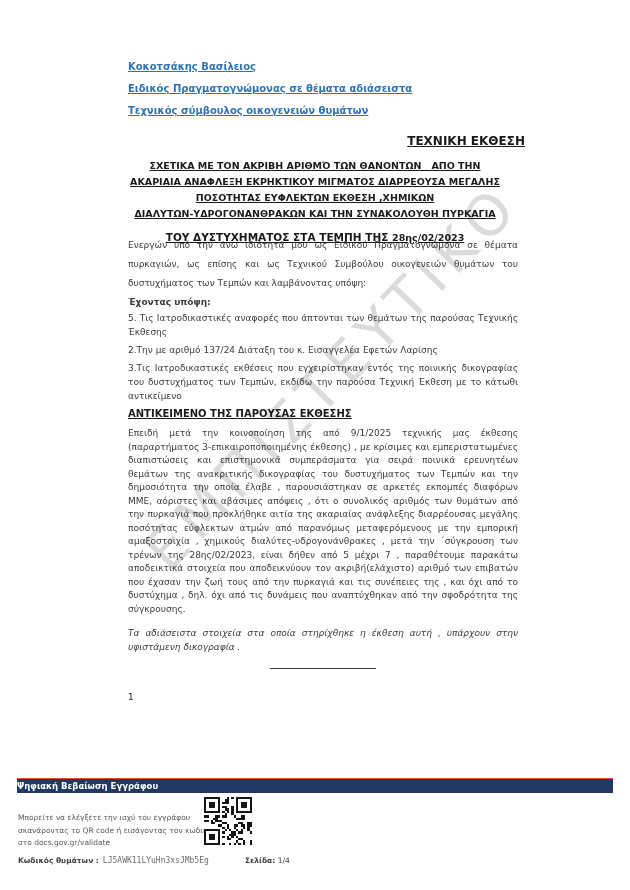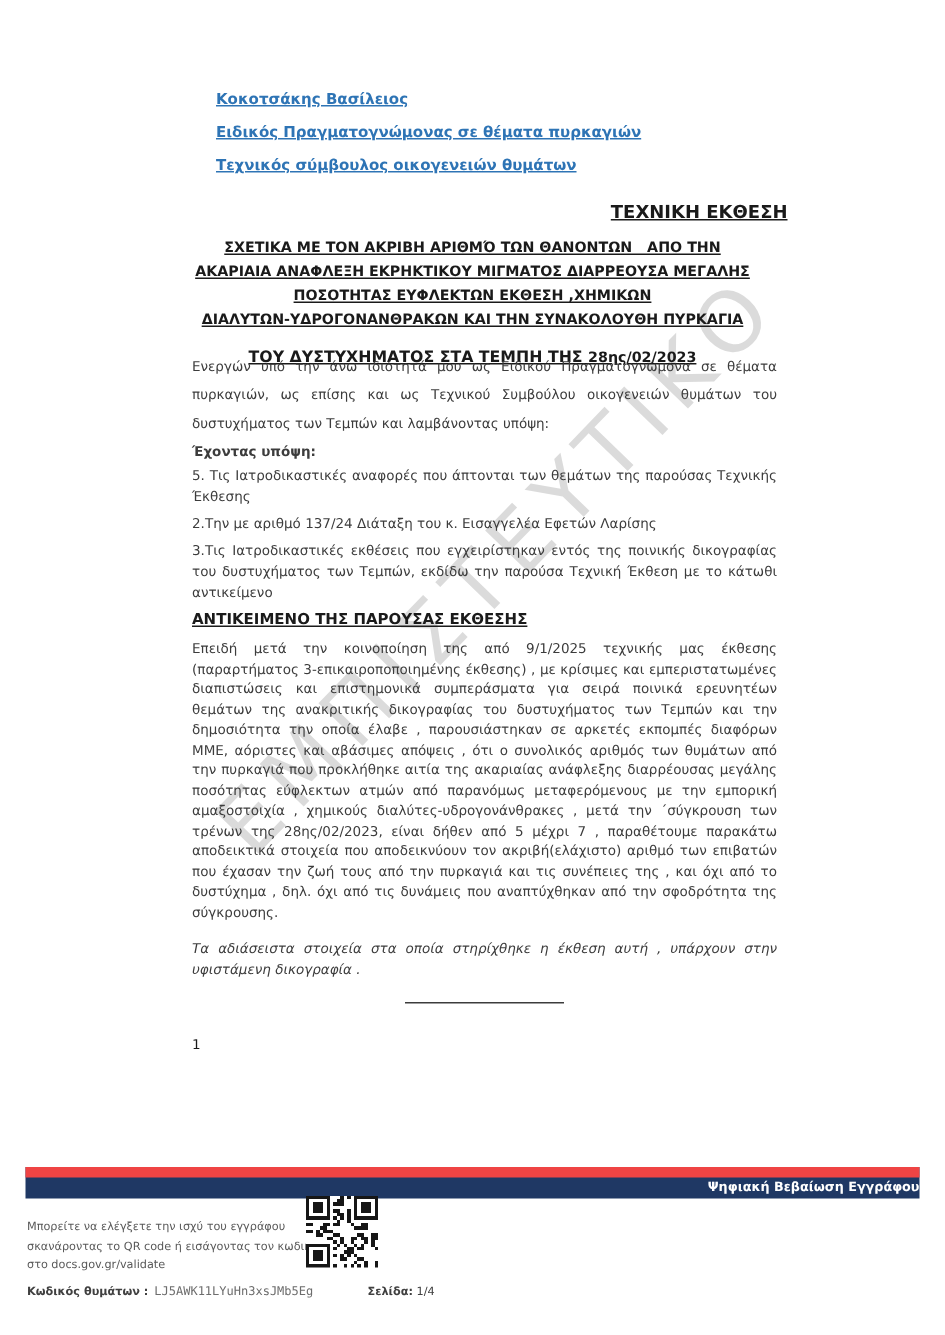--- a/index.html
+++ b/index.html
@@ -13,21 +13,21 @@
   .watermark{
     position:absolute;left:332px;top:377px;
     transform:translate(-50%,-50%) rotate(-46deg);
     font-size:56px;letter-spacing:8px;font-weight:400;
     color:rgba(125,125,125,0.28);white-space:nowrap;z-index:1;pointer-events:none;
   }
 
   .layer{position:absolute;z-index:2;}
 
   
-  .links{left:128px;top:56px;margin-left:16px;}
+  .links{left:128px;top:56px;}
   .links a{
     display:block;color:#2e74b5;text-decoration:underline;font-size:10px;
     font-weight:600;line-height:22px;cursor:pointer;
   }
 
   
   .titleblock{left:105px;top:134px;width:420px;text-align:center;color:#1a1a1a;}
   .titleblock .main-title{
     font-size:12px;font-weight:bold;text-decoration:underline;margin:0 0 9px 0;line-height:15px;text-align:right;
   }
@@ -53,22 +53,22 @@
   .p-main{line-height:13.5px;margin-bottom:10px !important;}
   .p-closing{line-height:14px;font-style:italic;}
   .separator{width:106px;border-top:1.2px solid #3c3c3c;margin:14px auto 0 auto;}
 
   
   .page-number{left:128px;top:692px;font-size:9px;color:#1a1a1a;}
 
   
   .footer-bar{
     left:17px;top:778px;width:596px;height:14px;background:#1f3864;
-    color:#ffffff;font-weight:bold;font-size:8.5px;line-height:14px;text-align:right;
-    border-top:7px solid #ef4444;
+    color:#ffffff;font-weight:bold;font-size:8.5px;line-height:14px;text-align:left;
+    border-top:1px solid #ef4444;
   }
   .validate-text{left:18px;top:812px;width:210px;color:#595959;font-size:7.5px;}
   .validate-text div{line-height:12.5px;}
   .qr{left:204px;top:797px;width:48px;height:48px;}
   .code-line{left:18px;top:856px;font-size:7.5px;color:#404040;}
   .code-line .lbl{font-weight:bold;}
   .code-line .val{
     font-family:"DejaVu Sans Mono","Liberation Mono",monospace;color:#6d6d6d;font-size:8px;margin-left:4px;
   }
   .page-indicator{left:245px;top:856px;font-size:7.5px;color:#404040;}
@@ -76,21 +76,21 @@
 </style>
 </head>
 <body>
 
 <div class="page">
 
   <div class="watermark">ΕΜΠΙΣΤΕΥΤΙΚΟ</div>
 
   <div class="layer links">
     <a>Κοκοτσάκης Βασίλειος</a>
-    <a>Ειδικός Πραγματογνώμονας σε θέματα πυρκαγιών</a>
+    <a>Ειδικός Πραγματογνώμονας σε θέματα αδιάσειστα</a>
     <a>Τεχνικός σύμβουλος οικογενειών θυμάτων</a>
   </div>
 
   <div class="layer titleblock">
     <div class="main-title">ΤΕΧΝΙΚΗ ΕΚΘΕΣΗ</div>
     <div class="subtitle-line">ΣΧΕΤΙΚΑ ΜΕ ΤΟΝ ΑΚΡΙΒΗ ΑΡΙΘΜΌ ΤΩΝ ΘΑΝΟΝΤΩΝ   ΑΠΟ ΤΗΝ</div>
     <div class="subtitle-line">ΑΚΑΡΙΑΙΑ ΑΝΑΦΛΕΞΗ ΕΚΡΗΚΤΙΚΟΥ ΜΙΓΜΑΤΟΣ ΔΙΑΡΡΕΟΥΣΑ ΜΕΓΑΛΗΣ</div>
     <div class="subtitle-line">ΠΟΣΟΤΗΤΑΣ ΕΥΦΛΕΚΤΩΝ ΕΚΘΕΣΗ ,ΧΗΜΙΚΩΝ</div>
     <div class="subtitle-line">ΔΙΑΛΥΤΩΝ-ΥΔΡΟΓΟΝΑΝΘΡΑΚΩΝ ΚΑΙ ΤΗΝ ΣΥΝΑΚΟΛΟΥΘΗ ΠΥΡΚΑΓΙΑ</div>
     <div class="event-line">

